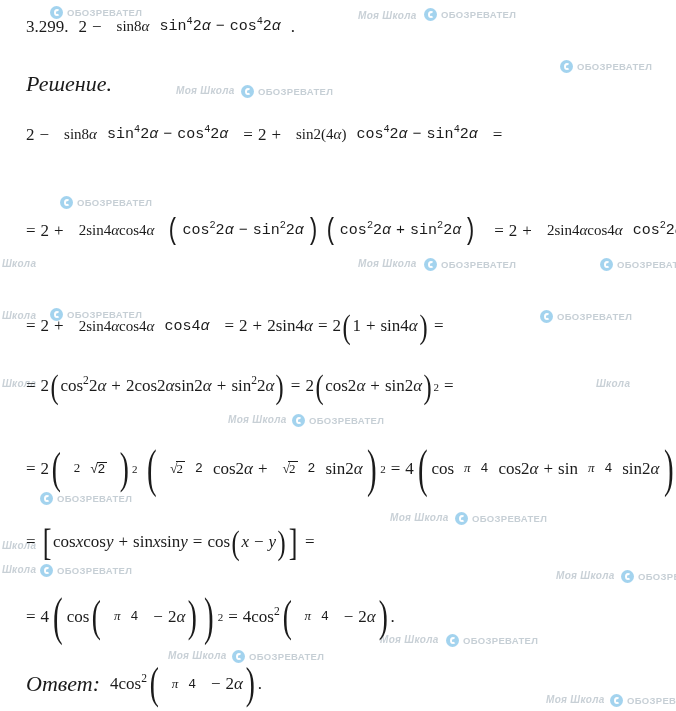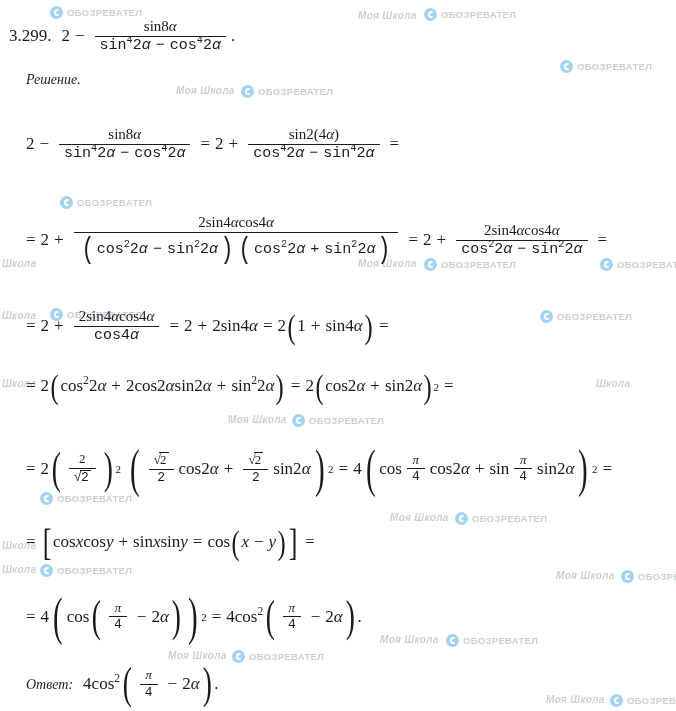--- a/index.html
+++ b/index.html
@@ -32,21 +32,21 @@
     line-height: 1.1;
     white-space: nowrap;
     z-index: 3;
   }
   .it { font-style: italic; }
   .num { font-style: normal; }
   .sp { display: inline-block; width: 5px; }
 
   .frac {
     display: inline-flex;
-    flex-direction: column;
+    flex-direction: row;
     align-items: center;
     justify-content: center;
     vertical-align: middle;
     margin: 0 5px;
     font-size: 15px;
     line-height: 1.12;
   }
   .frac .top {
     padding: 0 5px 1px 5px;
   }
@@ -90,21 +90,21 @@
   .sqrt .radsym {
     font-size: 1.05em;
     margin-right: -2px;
   }
   .sqrt .rad {
     border-top: 1px solid #1b1b1b;
     padding: 0 2px 0 1px;
   }
 
   .label {
-    font-size: 14px;
+    font-size: 22px;
     font-style: italic;
   }
   .tag {
     font-size: 17px;
     font-style: normal;
     font-weight: normal;
   }
 
   
   .wm {
@@ -268,21 +268,21 @@
       </div>
       <div class="wm school" style="left: 546px; top: 694px;">
         <span class="wm-text">Моя Школа</span>
       </div>
       <div class="wm obo" style="left: 610px; top: 694px;">
         <span class="wm-logo"></span>
         <span class="wm-text">ОБОЗРЕВАТЕЛ</span>
       </div>
     </div>
 
-  <div class="line" style="position:absolute; left:9px; top:18px;">
+  <div class="line" style="position:absolute; left:26px; top:18px;">
     <span class="tag">3.299.</span>
     <span class="sp"></span><span class="sp"></span>
     <span class="num">2</span><span class="sp"></span>−<span class="sp"></span>
     <span class="frac">
       <span class="top"><span class="num">sin8</span><span class="it">α</span></span>
       <span class="bar"></span>
       <span class="bot"><span class="num">sin<sup class="exp">4</sup>2</span><span class="it">α</span><span class="sp"></span>−<span class="sp"></span><span class="num">cos<sup class="exp">4</sup>2</span><span class="it">α</span></span>
     </span>
     <span>.</span>
   </div>

